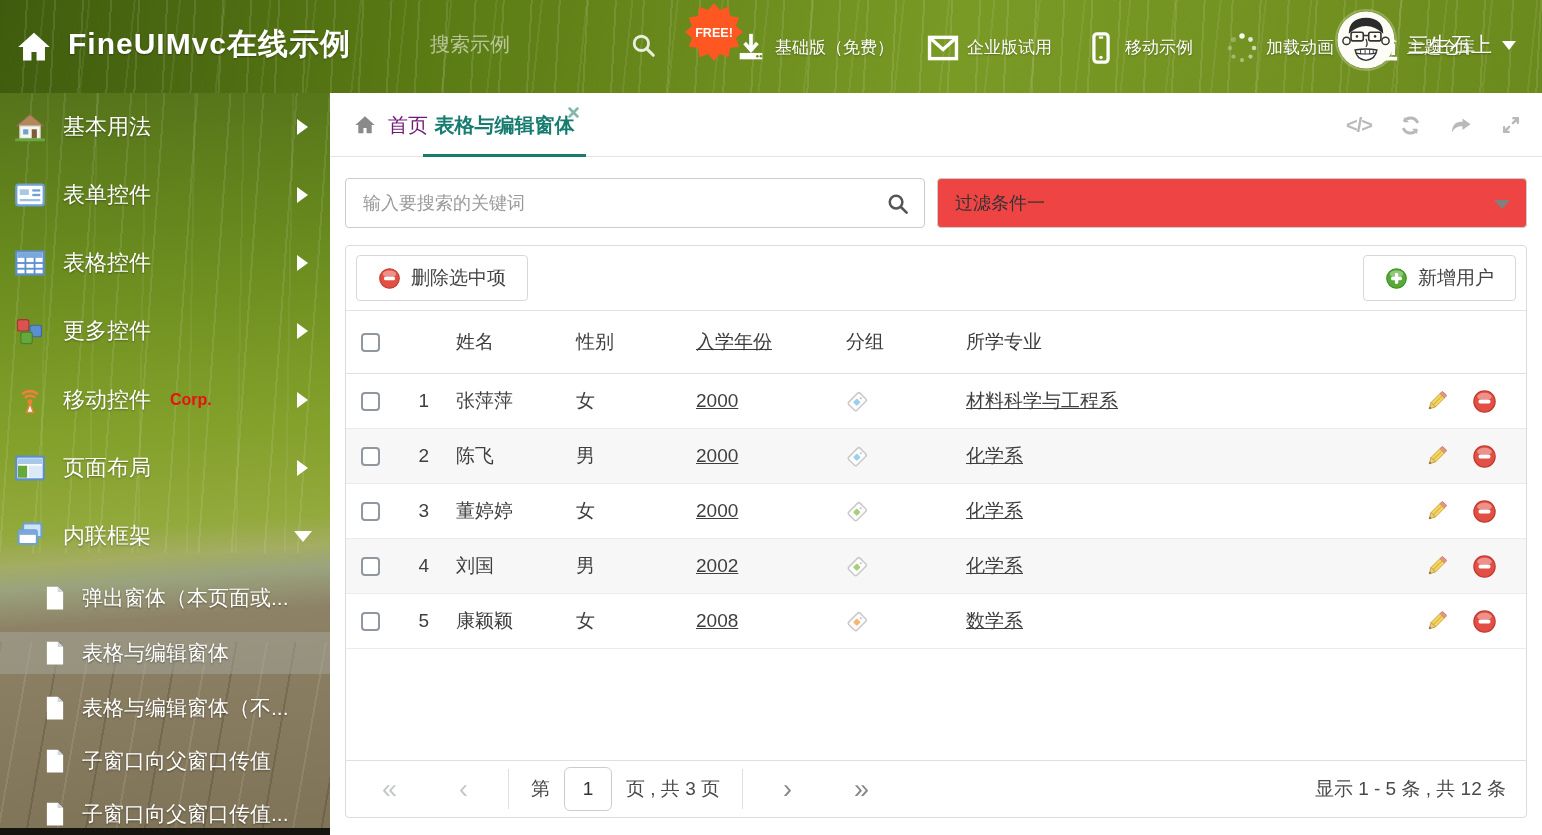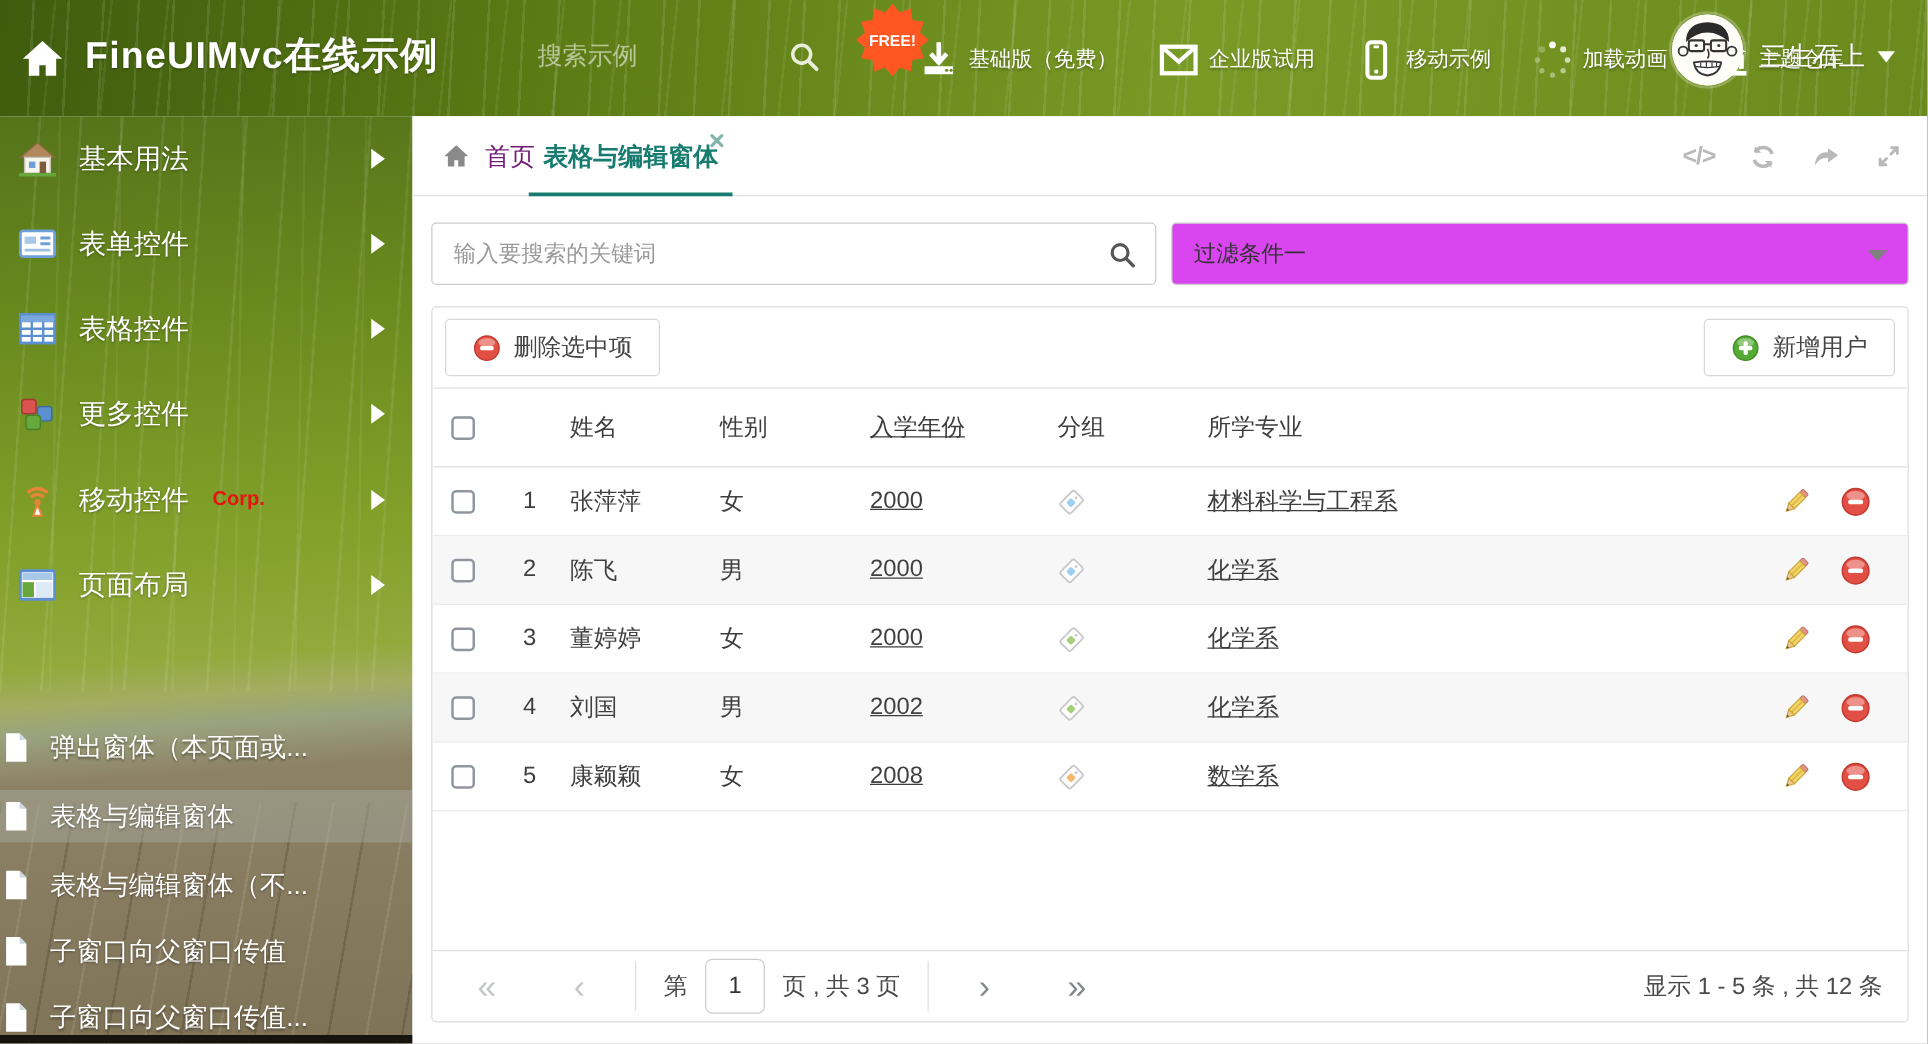--- a/index.html
+++ b/index.html
@@ -41,21 +41,21 @@
       background:repeating-linear-gradient(100deg,rgba(55,45,30,.22) 0 2px,transparent 2px 30px,rgba(250,245,230,.10) 30px 32px,transparent 32px 58px);}
   .sitem{position:absolute;left:0;width:330px;height:68px;display:flex;align-items:center;
          padding-left:14px;gap:17px;cursor:pointer;z-index:2;}
   .sitem .lbl{color:#fff;font-size:22px;text-shadow:0 1px 2px rgba(0,0,0,.35);white-space:nowrap;}
   .sitem .corp{color:#e91212;font-size:16px;margin-left:2px;font-weight:bold;}
   .arrow-r{position:absolute;right:22px;width:0;height:0;border-top:8px solid transparent;
            border-bottom:8px solid transparent;border-left:11px solid #fff;}
   .arrow-d{position:absolute;right:18px;width:0;height:0;border-left:9px solid transparent;
            border-right:9px solid transparent;border-top:11px solid #fff;}
   .ssub{position:absolute;left:0;width:330px;height:42px;display:flex;align-items:center;
-        gap:14px;cursor:pointer;z-index:2;}
+        padding-left:42px;gap:14px;cursor:pointer;z-index:2;}
   .ssub .lbl{color:#fff;font-size:21px;text-shadow:0 1px 2px rgba(0,0,0,.4);white-space:nowrap;}
   .ssub.selected{background:rgba(165,170,158,.48);}
   .side-bottom-strip{position:absolute;left:0;bottom:0;width:330px;height:7px;background:#15140f;z-index:3;}
 
   
   .main{position:absolute;left:330px;top:93px;width:1212px;height:742px;background:#fff;}
 
   .tabbar{position:relative;height:64px;border-bottom:1px solid #e3e3e3;}
   .tab-home{position:absolute;left:24px;top:0;height:64px;display:flex;align-items:center;gap:12px;
             color:#701a75;font-size:20px;cursor:pointer;}
@@ -68,21 +68,21 @@
   .tab-tools{position:absolute;right:20px;top:0;height:64px;display:flex;align-items:center;gap:27px;color:#b9b9b9;}
   .tab-tools .code{font-size:20px;font-weight:bold;letter-spacing:-1px;cursor:pointer;}
   .tab-tools svg{cursor:pointer;}
 
   .filters{display:flex;gap:12px;margin:21px 15px 0 15px;}
   .searchbox{position:relative;width:580px;height:50px;border:1px solid #ccc;border-radius:4px;background:#fff;}
   .searchbox input{position:absolute;inset:0;border:none;outline:none;background:transparent;
                    padding:0 48px 0 17px;font-size:18px;color:#4d7c0f;font-family:inherit;}
   .searchbox input::placeholder{color:#9a9a9a;opacity:1;}
   .searchbox .mag{position:absolute;right:15px;top:13px;color:#555;}
-  .selectbox{position:relative;flex:1;height:50px;border:1px solid #ccc;border-radius:4px;background:#d946ef;
+  .selectbox{position:relative;flex:1;height:50px;border:1px solid #ccc;border-radius:4px;background:#ef4444;
              display:flex;align-items:center;padding:0 17px;font-size:18px;color:#333;cursor:pointer;}
   .selectbox .sel-caret{position:absolute;right:16px;top:21px;width:0;height:0;
         border-left:8px solid transparent;border-right:8px solid transparent;border-top:9px solid #808080;}
 
   .panel{position:relative;margin:17px 15px 0 15px;height:573px;border:1px solid #dcdcdc;
          border-radius:4px;display:flex;flex-direction:column;overflow:hidden;background:#fff;}
   .ptoolbar{position:relative;height:65px;border-bottom:1px solid #e3e3e3;padding:9px 10px;}
   .btn{display:inline-flex;align-items:center;gap:10px;height:46px;padding:0 21px;border:1px solid #d8d8d8;
        border-radius:4px;background:#fff;font-size:19px;color:#444;cursor:pointer;}
   .btn-add{position:absolute;right:10px;top:9px;}
@@ -382,20 +382,27 @@
       <span class="corp">Corp.</span>
       <span class="arrow-r"></span>
     </div>
     <div class="sitem" style="top:341px">
       <svg width="32" height="32">
           <use href="#sym-layout"></use>
         </svg>
       <span class="lbl">页面布局</span>
       <span class="arrow-r"></span>
     </div>
+    <div class="sitem" style="top:409px">
+      <svg width="32" height="32">
+          <use href="#sym-frames"></use>
+        </svg>
+      <span class="lbl">内联框架</span>
+      <span class="arrow-d"></span>
+    </div>
 
     <div class="ssub" style="top:484px">
       <svg width="26" height="26">
           <use href="#sym-file"></use>
         </svg>
       <span class="lbl">弹出窗体（本页面或...</span>
     </div>
     <div class="ssub selected" style="top:539px">
       <svg width="26" height="26">
           <use href="#sym-file"></use>

